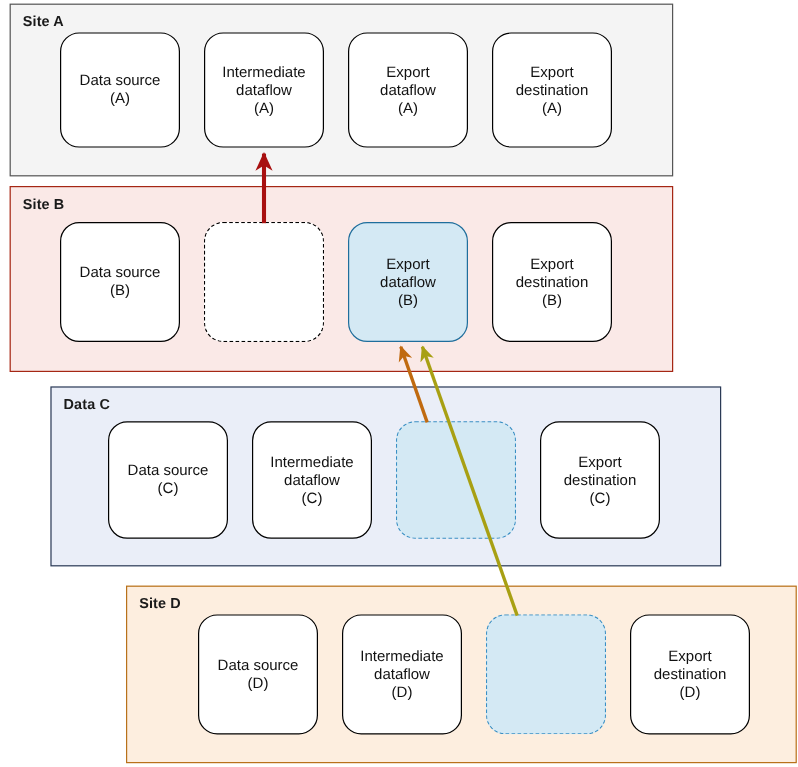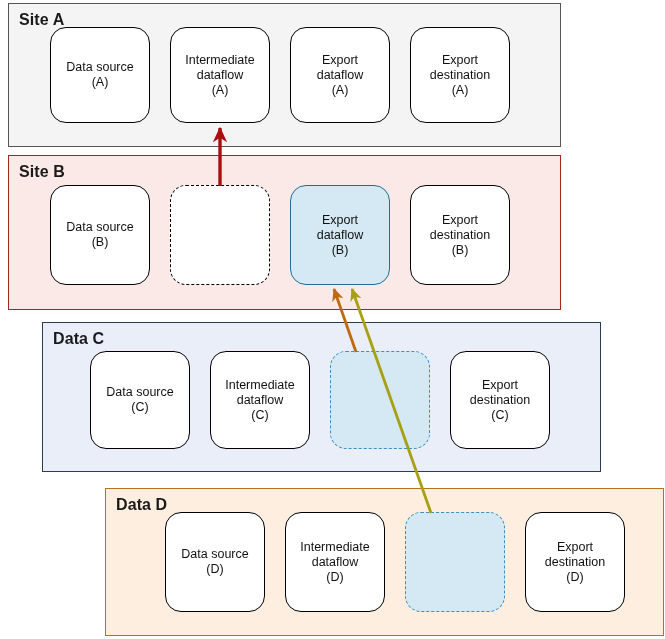--- a/index.html
+++ b/index.html
@@ -24,21 +24,21 @@
   .site-panel {
     position: absolute;
     box-sizing: border-box;
     border-width: 1.5px;
     border-style: solid;
   }
   .site-label {
     position: absolute;
     left: 10px;
     top: 7px;
-    font-size: 16px;
+    font-size: 12px;
     font-weight: bold;
     color: #1a1a1a;
     letter-spacing: 0.1px;
     white-space: nowrap;
   }
   .node {
     position: absolute;
     box-sizing: border-box;
     border-radius: 16px;
     display: flex;
@@ -138,21 +138,21 @@
       </div>
       <div class="node blue-dashed" style="left: 330px; top: 351px; width: 100px; height: 98px;">
         <div class="node-label"></div>
       </div>
       <div class="node plain" style="left: 450px; top: 351px; width: 100px; height: 98px;">
         <div class="node-label">Export
 destination
 (C)</div>
       </div>
       <div class="site-panel" style="left: 105px; top: 488px; width: 559px; height: 148px; background: rgb(253, 238, 223); border-color: rgb(184, 113, 26);">
-        <div class="site-label">Data D</div>
+        <div class="site-label">Site D</div>
       </div>
       <div class="node plain" style="left: 165px; top: 512px; width: 100px; height: 100px;">
         <div class="node-label">Data source
 (D)</div>
       </div>
       <div class="node plain" style="left: 285px; top: 512px; width: 100px; height: 100px;">
         <div class="node-label">Intermediate
 dataflow
 (D)</div>
       </div>

